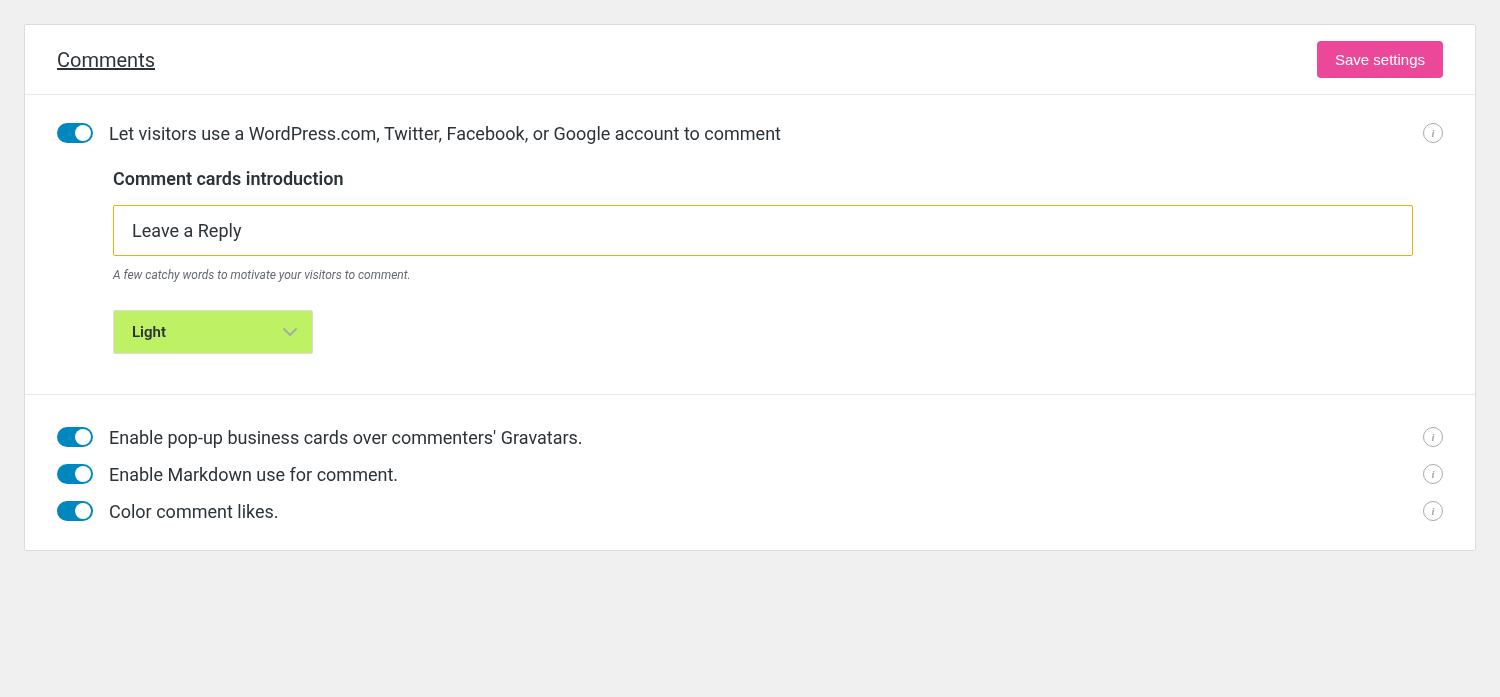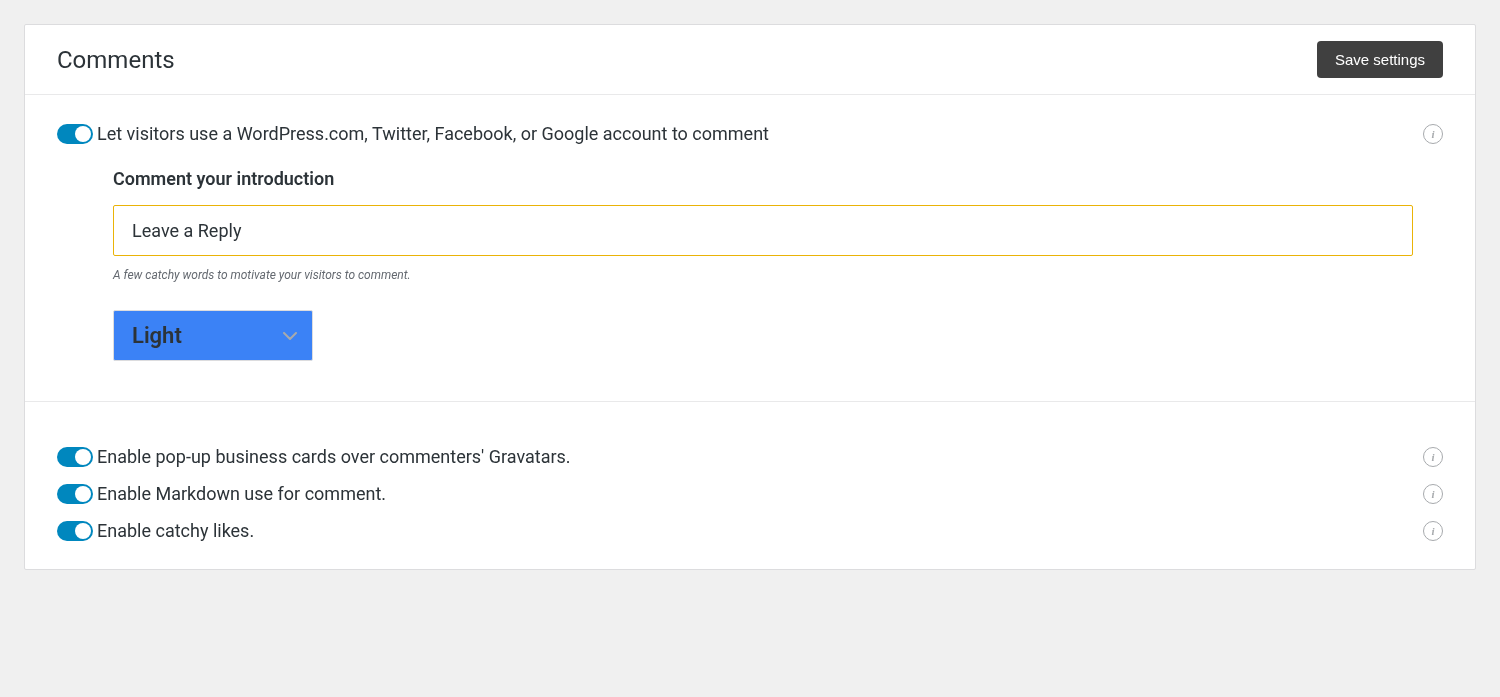--- a/index.html
+++ b/index.html
@@ -16,45 +16,46 @@
       border-radius: 2px;
     }
     .card-header {
       display: flex;
       align-items: center;
       justify-content: space-between;
       padding: 16px 32px;
       border-bottom: 1px solid #e9e9ea;
     }
     .card-title {
-      font-size: 24px;
+      font-size: 20px;
       font-weight: 400;
       color: #2c3338;
+      text-decoration: underline;
     }
     .save-btn {
-      background: #404040;
+      background: #ec4899;
       color: #fff;
       border: none;
       border-radius: 4px;
       padding: 10px 18px;
       font-size: 15px;
       cursor: pointer;
     }
     .section {
       padding: 28px 32px 40px 32px;
     }
     .section + .section {
       border-top: 1px solid #e9e9ea;
-      padding-top: 44px;
+      padding-top: 32px;
       padding-bottom: 28px;
     }
     .toggle-row {
       display: flex;
-      align-items: flex-end;
-      gap: 4px;
+      align-items: flex-start;
+      gap: 16px;
       position: relative;
       margin-bottom: 8px;
     }
     .toggle-row:last-child { margin-bottom: 0; }
     .toggle {
       position: relative;
       width: 36px;
       height: 20px;
       background: #0087be;
       border-radius: 10px;
@@ -122,24 +123,24 @@
     .field-group { margin-bottom: 28px; }
     .field-group:last-child { margin-bottom: 0; }
     .select-wrap {
       position: relative;
       display: inline-block;
     }
     .select-box {
       border: 1px solid #dcdcde;
       border-radius: 2px;
       padding: 12px 50px 12px 18px;
-      font-size: 22px;
+      font-size: 15px;
       font-weight: 600;
       color: #2c3338;
-      background: #3b82f6;
+      background: #bef264;
       cursor: pointer;
       min-width: 200px;
       display: inline-block;
     }
     .select-wrap .chevron {
       position: absolute;
       right: 16px;
       top: 50%;
       transform: translateY(-50%);
       pointer-events: none;
@@ -160,21 +161,21 @@
 
   <div class="section">
     <div class="toggle-row">
       <div class="toggle"></div>
       <div class="toggle-label">Let visitors use a WordPress.com, Twitter, Facebook, or Google account to comment</div>
       <div class="info-icon">i</div>
     </div>
 
     <div class="sub-form">
       <div class="field-group">
-        <label class="field-label">Comment your introduction</label>
+        <label class="field-label">Comment cards introduction</label>
         <input type="text" class="text-input" value="Leave a Reply" style="">
         <div class="help-text">A few catchy words to motivate your visitors to comment.</div>
       </div>
 
       <div class="field-group">
         <div class="select-wrap">
           <div class="select-box">Light</div>
           <span class="chevron">
             <svg width="14" height="8" viewBox="0 0 14 8">
                 <path d="M1 1 L7 7 L13 1" stroke="#a7aaad" stroke-width="2" fill="none" stroke-linecap="round" stroke-linejoin="round"></path>
@@ -191,18 +192,18 @@
       <div class="toggle-label">Enable pop-up business cards over commenters' Gravatars.</div>
       <div class="info-icon">i</div>
     </div>
     <div class="toggle-row">
       <div class="toggle"></div>
       <div class="toggle-label">Enable Markdown use for comment.</div>
       <div class="info-icon">i</div>
     </div>
     <div class="toggle-row">
       <div class="toggle"></div>
-      <div class="toggle-label">Enable catchy likes.</div>
+      <div class="toggle-label">Color comment likes.</div>
       <div class="info-icon">i</div>
     </div>
   </div>
 
 </div>
 
 </body></html>

